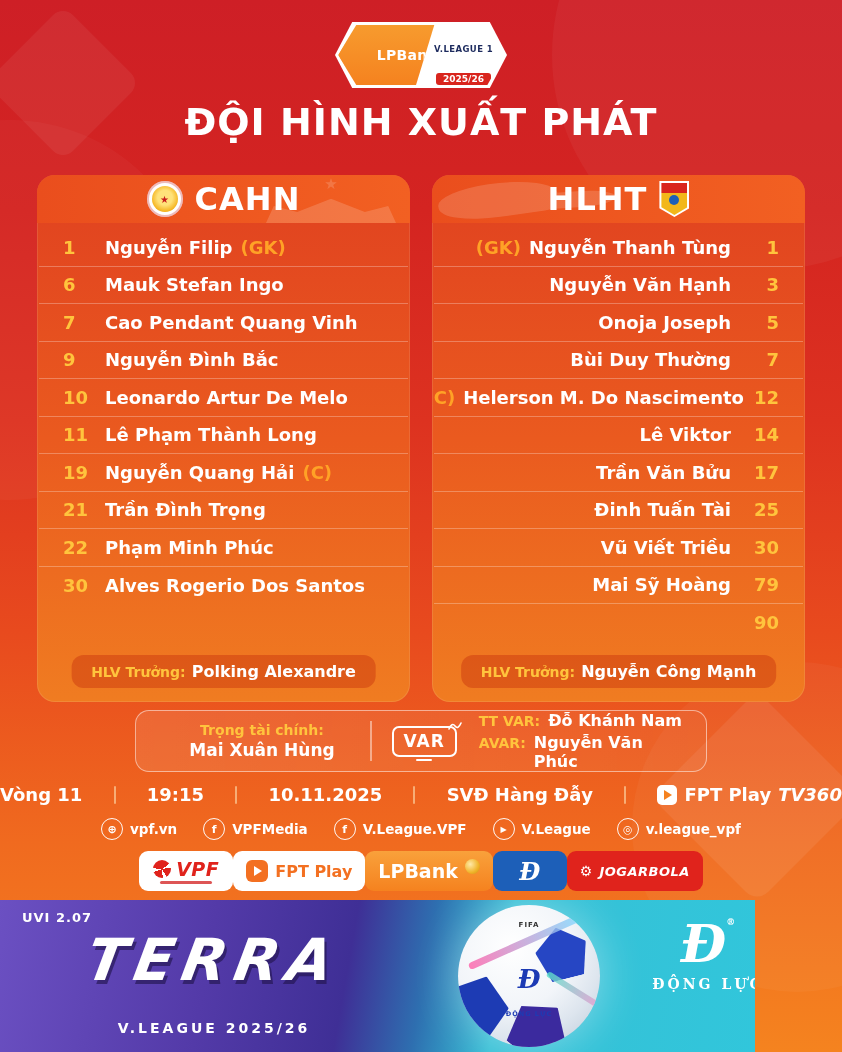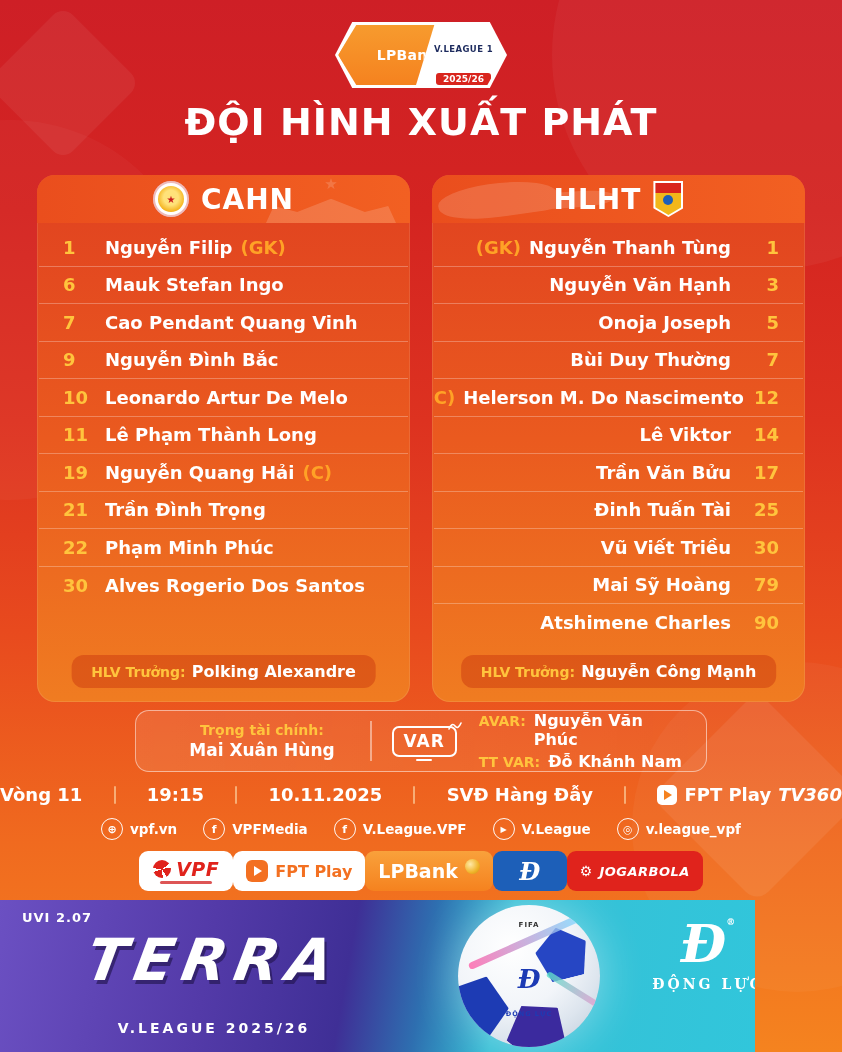--- a/index.html
+++ b/index.html
@@ -31,21 +31,21 @@
   .page-title { position:absolute; left:0; right:0; top:100px; text-align:center; color:#fff;
     font-size:38px; font-weight:900; letter-spacing:1px; }
 
   
   .panels { position:absolute; left:37px; right:37px; top:175px; height:527px; display:flex; gap:22px; }
   .panel { position:relative; flex:1; border-radius:18px; overflow:hidden;
     background:linear-gradient(180deg,#e04120 0%,#ea5a1f 50%,#f07c21 100%);
     box-shadow:0 0 0 1px rgba(255,255,255,.10) inset; }
   .panel-header { position:relative; height:48px; display:flex; align-items:center; justify-content:center; gap:12px;
     background:linear-gradient(90deg,#ea4e1d,#f26022); overflow:hidden; }
-  .team-name { color:#fff; font-size:28px; font-weight:900; letter-spacing:1px; position:relative; z-index:2; }
+  .team-name { color:#fff; font-size:32px; font-weight:900; letter-spacing:1px; position:relative; z-index:2; }
   .crest-cahn { position:relative; z-index:2; width:36px; height:36px; border-radius:50%; background:#fff;
     display:flex; align-items:center; justify-content:center; box-shadow:inset 0 0 0 2px rgba(200,30,30,.3); }
   .crest-cahn .inner { width:26px; height:26px; border-radius:50%;
     background:radial-gradient(circle at 50% 45%,#ffe27a 0 38%,#f4b21c 72%,#d88f10 100%);
     display:flex; align-items:center; justify-content:center; color:#c91d1d; font-size:10px; }
   .crest-hlht { position:relative; z-index:2; width:30px; height:36px; }
   .crest-hlht .shield { position:absolute; inset:0; clip-path:polygon(50% 100%,100% 76%,100% 0,0 0,0 76%); background:#fff; }
   .crest-hlht .shield-in { position:absolute; inset:2px; clip-path:polygon(50% 100%,100% 76%,100% 0,0 0,0 76%);
     background:linear-gradient(180deg,#d9251d 0 30%,#f2b71a 30% 100%); }
   .crest-hlht .dot { position:absolute; left:50%; top:52%; width:10px; height:10px; transform:translate(-50%,-50%);
@@ -304,21 +304,20 @@
           </div>
           <div class="player-row">
             <span class="p-name">Vũ Viết Triều</span>
             <span class="p-num">30</span>
           </div>
           <div class="player-row">
             <span class="p-name">Mai Sỹ Hoàng</span>
             <span class="p-num">79</span>
           </div>
           <div class="player-row">
-            <span class="p-name">Atshimene Charles</span>
             <span class="p-num">90</span>
           </div>
         </div>
       <div class="coach-pill">
         <span class="coach-label">HLV Trưởng:</span><span class="coach-name">Nguyễn Công Mạnh</span>
       </div>
     </div>
   </div>
 
   <div class="officials">
@@ -329,26 +328,26 @@
     <div class="v-divider"></div>
     <div class="var-badge">
       <span>VAR</span>
       <svg width="14" height="12" viewBox="0 0 14 12">
         <path d="M1 9 Q4 2 7 6 T13 3" stroke="#fff" stroke-width="1.6" fill="none" stroke-linecap="round"></path>
       </svg>
       <span class="stand"></span>
     </div>
     <div class="var-col">
       <div class="var-row">
+        <span class="var-lbl">TT VAR:</span>
+        <span class="var-name">Đỗ Khánh Nam</span>
+      </div>
+      <div class="var-row">
         <span class="var-lbl">AVAR:</span>
         <span class="var-name">Nguyễn Văn Phúc</span>
-      </div>
-      <div class="var-row">
-        <span class="var-lbl">TT VAR:</span>
-        <span class="var-name">Đỗ Khánh Nam</span>
       </div>
     </div>
   </div>
 
   <div class="match-info">
     <span class="mi-item">Vòng 11</span>
     <span class="mi-sep"></span>
     <span class="mi-item">19:15</span>
     <span class="mi-sep"></span>
     <span class="mi-item">10.11.2025</span>

